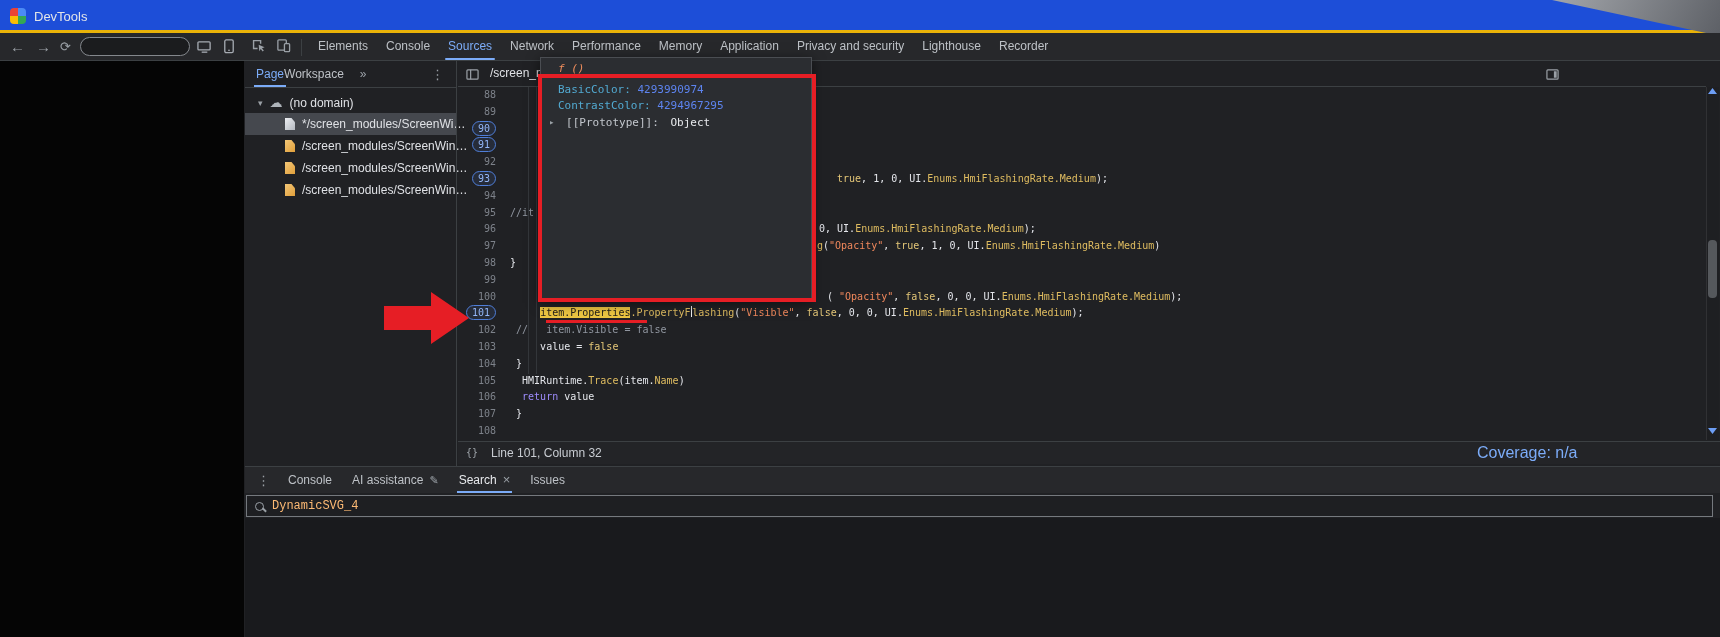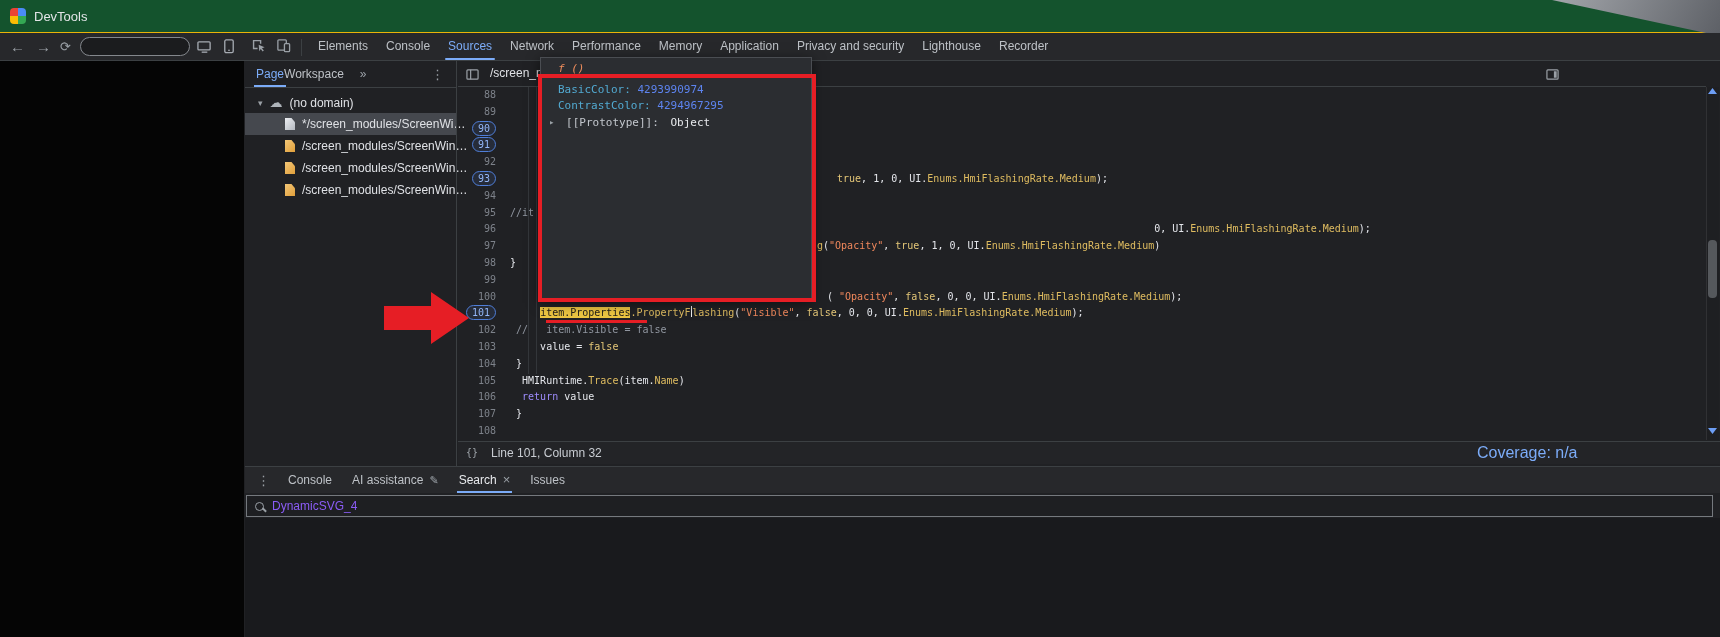--- a/index.html
+++ b/index.html
@@ -2,21 +2,21 @@
 <html><head>
 <meta charset="utf-8">
 <style>
   *{margin:0;padding:0;box-sizing:border-box}
   html,body{background:#000}
   .app{position:relative;width:1720px;height:637px;background:#202124;overflow:hidden;
        font-family:"Liberation Sans",sans-serif;color:#e8eaed}
   .abs{position:absolute}
 
   
-  .titlebar{left:0;top:0;width:1720px;height:33px;background:#14532d;border-bottom:1px solid #eab308}
+  .titlebar{left:0;top:0;width:1720px;height:33px;background:#1d4ed8;border-bottom:3px solid #eab308}
   .logo{left:10px;top:8px;width:16px;height:16px;border-radius:4px;
         background:conic-gradient(#4b8bf5 0 25%,#34a853 25% 50%,#fbbc04 50% 75%,#ea4335 75%)}
   .title-text{left:34px;top:9px;font-size:13px;color:#e3e5e8}
   .corner{right:0;top:0;width:168px;height:36px;
           background:linear-gradient(118deg,#a3a6ab,#5d6066);
           clip-path:polygon(0 0,100% 0,100% 100%)}
 
   
   .toolbar{left:0;top:33px;width:1720px;height:28px;background:#27282b;border-bottom:1px solid #3c4043}
   .nav-glyph{font-size:15px;color:#9aa0a6;line-height:28px}
@@ -109,22 +109,22 @@
           display:flex;align-items:center;gap:6px;position:relative;cursor:default;white-space:nowrap}
   .dr-tab.sel .dr-label{color:#e8eaed}
   .dr-tab.sel::after{content:'';position:absolute;left:8px;right:8px;bottom:0;height:2px;background:#7cacf8}
   .dr-ic{color:#9aa0a6;font-size:11px}
   .dr-x{color:#9aa0a6;font-size:13px;cursor:pointer}
   .search-row{left:246px;top:495px;width:1467px;height:22px;border:1px solid #75797e;background:#1e1f22;
               display:flex;align-items:center;padding:0 8px;gap:8px}
   .lens{width:9px;height:9px;border:1.5px solid #9aa0a6;border-radius:50%;position:relative;flex:none}
   .lens::after{content:'';position:absolute;width:5px;height:1.5px;background:#9aa0a6;
                transform:rotate(45deg);right:-4px;bottom:-1px}
-  .search-input{flex:1;background:transparent;border:none;outline:none;color:#8b5cf6;font-size:12px;
-                font-family:Liberation Sans, sans-serif}
+  .search-input{flex:1;background:transparent;border:none;outline:none;color:#fdba74;font-size:12px;
+                font-family:Liberation Mono, monospace}
   .results{left:245px;top:518px;width:1475px;height:119px;background:#191a1d}
 </style>
 </head>
 <body>
 
 <div class="app">
 
   <div class="abs titlebar">
     <div class="abs logo"></div>
     <div class="abs title-text">DevTools</div>
@@ -256,21 +256,21 @@
       <div class="crow">
         <div class="gut"><span class="lnum">94</span></div>
         <div class="ctext"></div>
       </div>
       <div class="crow">
         <div class="gut"><span class="lnum">95</span></div>
         <div class="ctext"><span class="tok-cm"> //it</span></div>
       </div>
       <div class="crow">
         <div class="gut"><span class="lnum">96</span></div>
-        <div class="ctext" style="padding-left: 315px; text-align: center;"><span class="tok-pl">0, UI.</span><span class="tok-fn">Enums.HmiFlashingRate.Medium</span><span class="tok-pl">);</span></div>
+        <div class="ctext" style="padding-left: 315px;"><span class="tok-pl">0, UI.</span><span class="tok-fn">Enums.HmiFlashingRate.Medium</span><span class="tok-pl">);</span></div>
       </div>
       <div class="crow">
         <div class="gut"><span class="lnum">97</span></div>
         <div class="ctext" style="padding-left: 313px;"><span class="tok-fn">g</span><span class="tok-pl">(</span><span class="tok-st">"Opacity"</span><span class="tok-pl">, </span><span class="tok-at">true</span><span class="tok-pl">, 1, 0, UI.</span><span class="tok-fn">Enums.HmiFlashingRate.Medium</span><span class="tok-pl">)</span></div>
       </div>
       <div class="crow">
         <div class="gut"><span class="lnum">98</span></div>
         <div class="ctext"><span class="tok-pl"> }</span></div>
       </div>
       <div class="crow">

